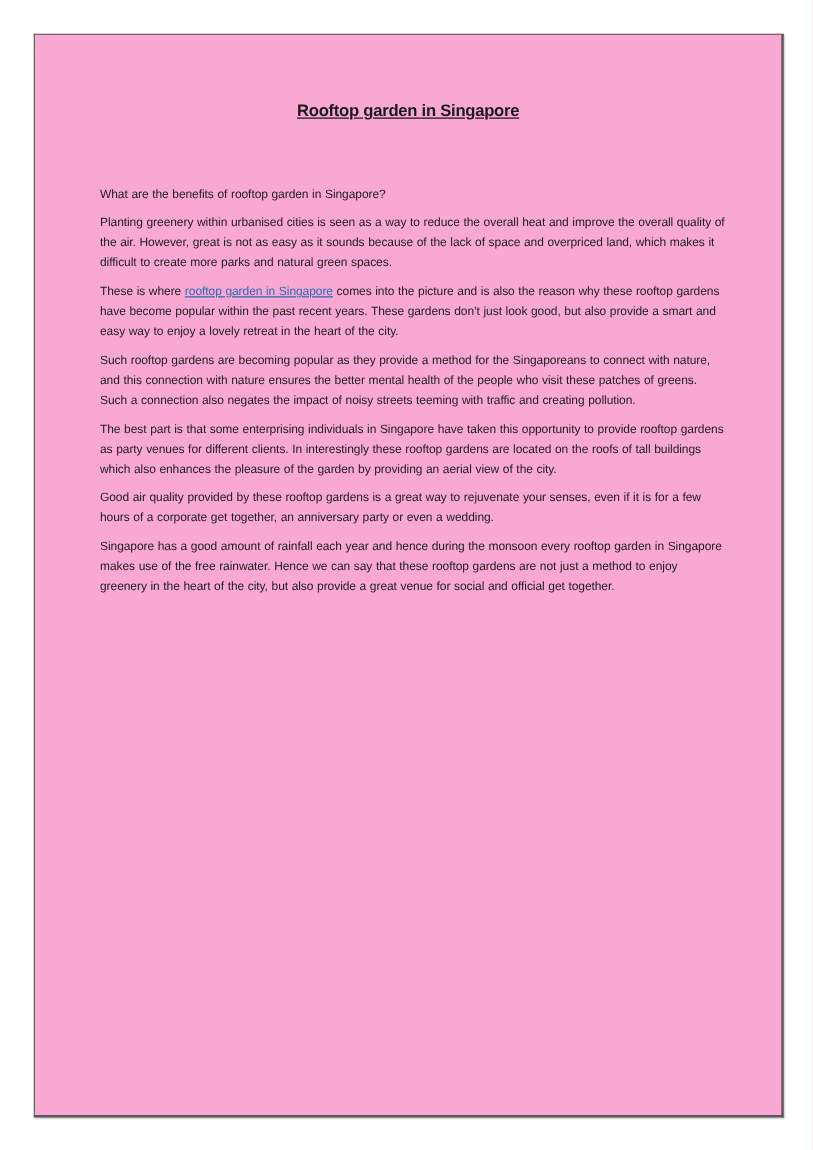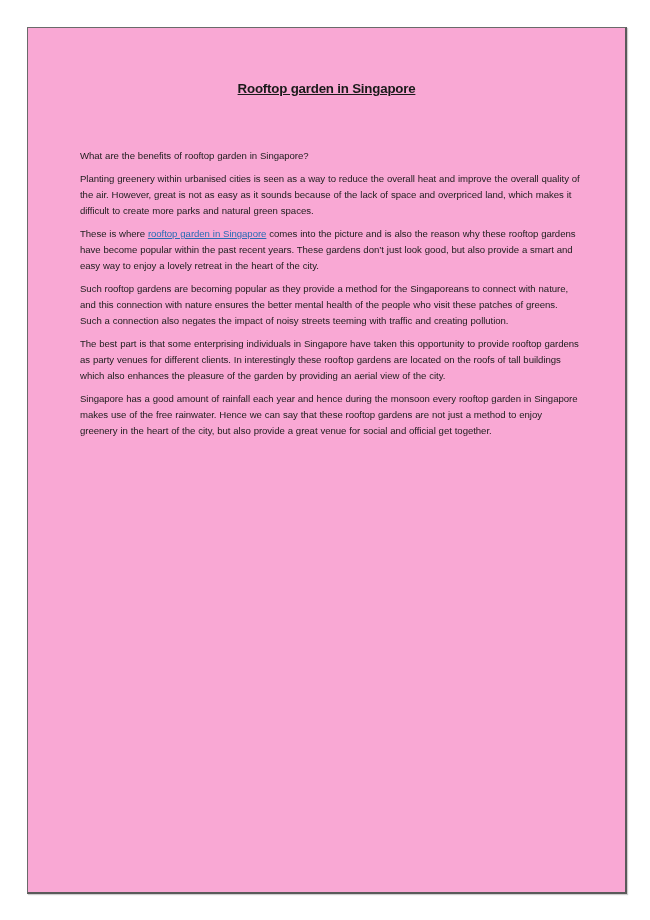--- a/index.html
+++ b/index.html
@@ -25,15 +25,16 @@
 <body>
 
 <div class="page">
   <div class="title">Rooftop garden in Singapore</div>
   <div class="body">
     <p class="para">What are the benefits of rooftop garden in Singapore?</p>
     <p class="para">Planting greenery within urbanised cities is seen as a way to reduce the overall heat and improve the overall quality of the air. However, great is not as easy as it sounds because of the lack of space and overpriced land, which makes it difficult to create more parks and natural green spaces.</p>
     <p class="para"><span>These is where </span><a class="link">rooftop garden in Singapore</a><span> comes into the picture and is also the reason why these rooftop gardens have become popular within the past recent years. These gardens don’t just look good, but also provide a smart and easy way to enjoy a lovely retreat in the heart of the city.</span></p>
     <p class="para">Such rooftop gardens are becoming popular as they provide a method for the Singaporeans to connect with nature, and this connection with nature ensures the better mental health of the people who visit these patches of greens. Such a connection also negates the impact of noisy streets teeming with traffic and creating pollution.</p>
     <p class="para">The best part is that some enterprising individuals in Singapore have taken this opportunity to provide rooftop gardens as party venues for different clients. In interestingly these rooftop gardens are located on the roofs of tall buildings which also enhances the pleasure of the garden by providing an aerial view of the city.</p>
+    <p class="para">Good air quality provided by these rooftop gardens is a great way to rejuvenate your senses, even if it is for a few hours of a corporate get together, an anniversary party or even a wedding.</p>
     <p class="para">Singapore has a good amount of rainfall each year and hence during the monsoon every rooftop garden in Singapore makes use of the free rainwater. Hence we can say that these rooftop gardens are not just a method to enjoy greenery in the heart of the city, but also provide a great venue for social and official get together.</p>
   </div>
 </div>
 
 </body></html>

